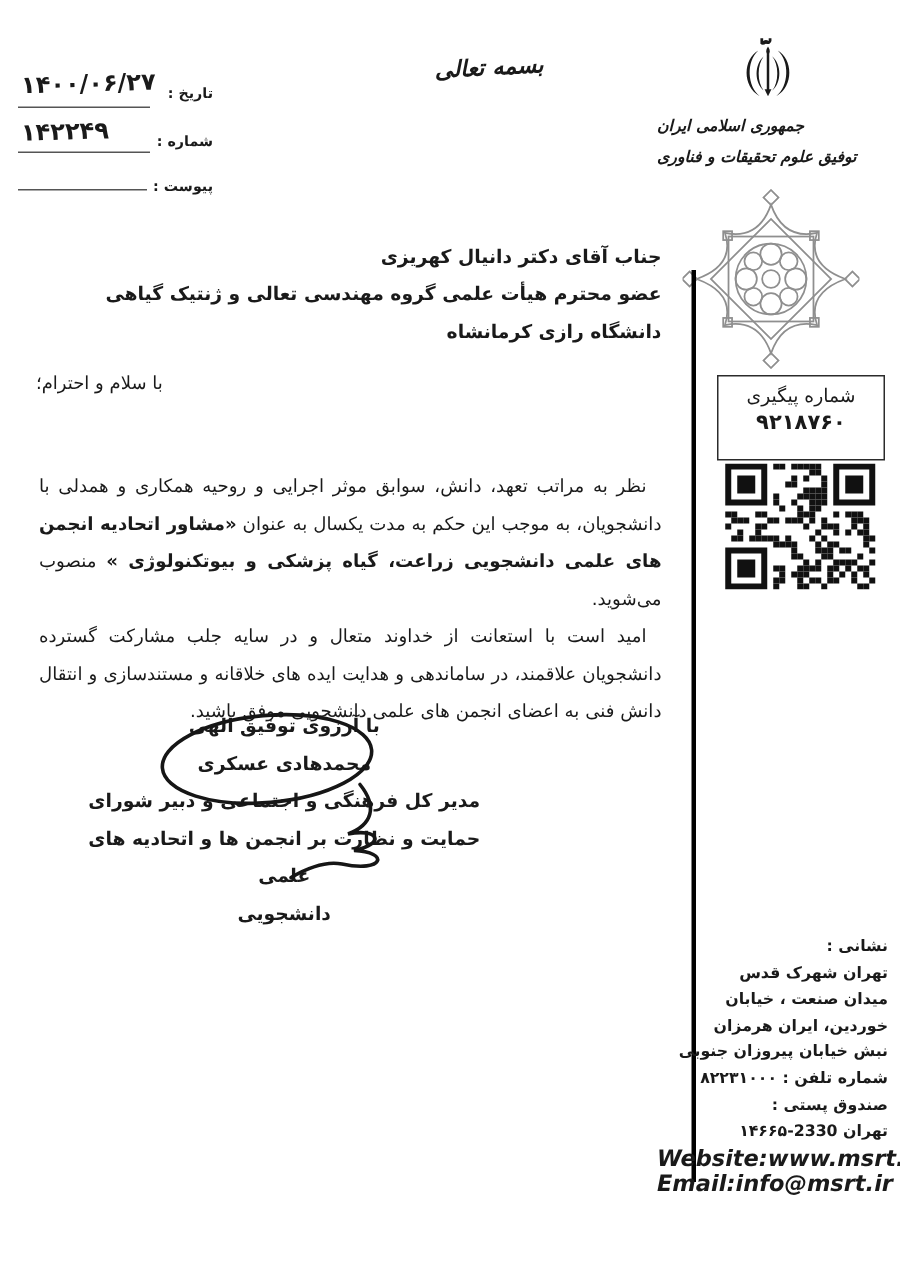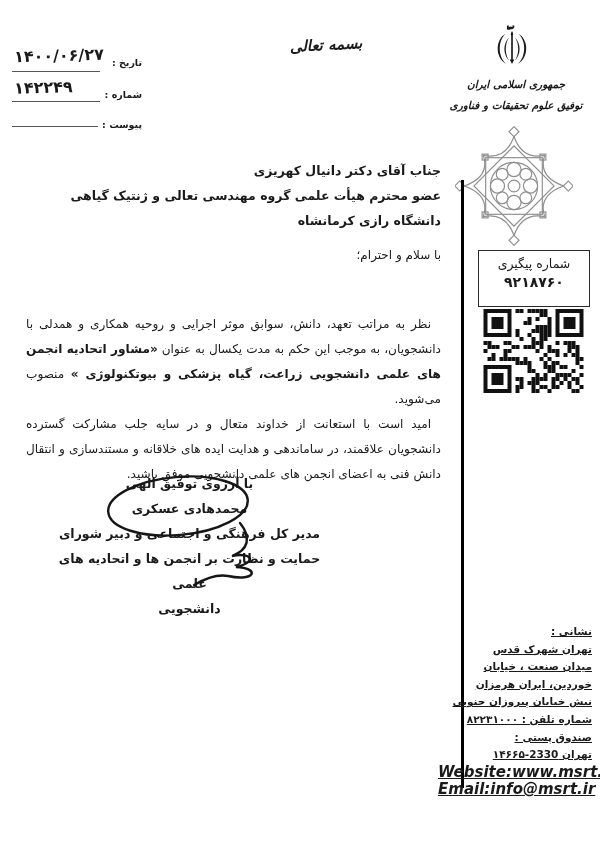--- a/index.html
+++ b/index.html
@@ -7,44 +7,44 @@
     position:relative;width:600px;height:849px;margin:0 auto;background:#ffffff;
     font-family:"DejaVu Sans",sans-serif;color:#1a1a1a;overflow:hidden;
   }
   
   .hfield{position:absolute;left:12px;width:130px;height:30px;}
   .hfield .lbl{position:absolute;right:0;top:9px;font-size:9.5px;font-weight:bold;direction:rtl;}
   .hfield .val{position:absolute;left:2px;top:-2px;font-size:16px;font-weight:bold;letter-spacing:1px;transform:rotate(-1.5deg);white-space:nowrap;}
   .hfield .rule{position:absolute;left:0;border-top:1px solid #555;}
   
   #bismillah{position:absolute;left:268px;top:36px;width:116px;text-align:center;font-size:15px;font-weight:bold;font-style:italic;transform:rotate(-3deg);direction:rtl;}
-  #org{position:absolute;left:438px;top:74px;width:156px;text-align:center;direction:rtl;font-style:italic;font-weight:bold;}
+  #org{position:absolute;left:438px;top:74px;width:156px;text-align:left;direction:rtl;font-style:italic;font-weight:bold;}
   #org .l1{font-size:10.5px;line-height:20px;}
   #org .l2{font-size:10.5px;line-height:22px;}
   #emblem{position:absolute;left:489px;top:22px;width:46px;height:52px;}
   
   #addressee{position:absolute;left:24px;top:158px;width:417px;direction:rtl;text-align:right;font-weight:bold;font-size:12.5px;line-height:25px;}
   
   #ornament{position:absolute;left:455px;top:126px;width:118px;height:120px;}
   #vline{position:absolute;left:461px;top:180px;width:2.5px;height:608px;background:#000;}
   
-  #salutation{position:absolute;left:24px;top:248px;width:417px;direction:rtl;text-align:right;font-size:12px;}
+  #salutation{position:absolute;left:24px;top:248px;width:417px;direction:rtl;text-align:left;font-size:12px;}
   #bodytext{position:absolute;left:26px;top:279px;width:415px;direction:rtl;text-align:justify;font-size:12.1px;line-height:25px;margin-top:33px;}
   #bodytext p{margin:0;text-indent:10px;}
   .boldseg{font-weight:bold;}
   
   #trackbox{position:absolute;left:478px;top:250px;width:110px;height:55px;border:1.3px solid #2b2b2b;direction:rtl;text-align:center;}
   #trackbox .tl{font-size:12.5px;margin-top:5px;}
   #trackbox .tv{font-size:14px;font-weight:bold;letter-spacing:2px;margin-top:3px;}
   #qr{position:absolute;left:482px;top:309px;width:103px;height:84px;}
   
   #signature{position:absolute;left:42px;top:471px;width:295px;direction:rtl;text-align:center;font-weight:bold;font-size:12.5px;line-height:25px;}
   #scribble{position:absolute;left:80px;top:466px;width:230px;height:135px;pointer-events:none;}
   
-  #footer{position:absolute;left:438px;top:623px;width:154px;direction:rtl;text-align:right;font-weight:bold;font-size:10.5px;line-height:17.6px;text-decoration:underline;}
+  #footer{position:absolute;left:438px;top:623px;width:154px;direction:rtl;text-align:right;font-weight:bold;font-size:10.5px;line-height:17.6px;}
   #footer .latin{direction:ltr;text-align:left;font-style:italic;font-size:15px;}
 </style>
 </head>
 <body>
 
 <div id="page">
 
   <div class="hfield" style="top:48px;">
     <span class="val">‪۱۴۰۰/۰۶/۲۷‬</span>
     <span class="lbl">تاریخ :</span>

